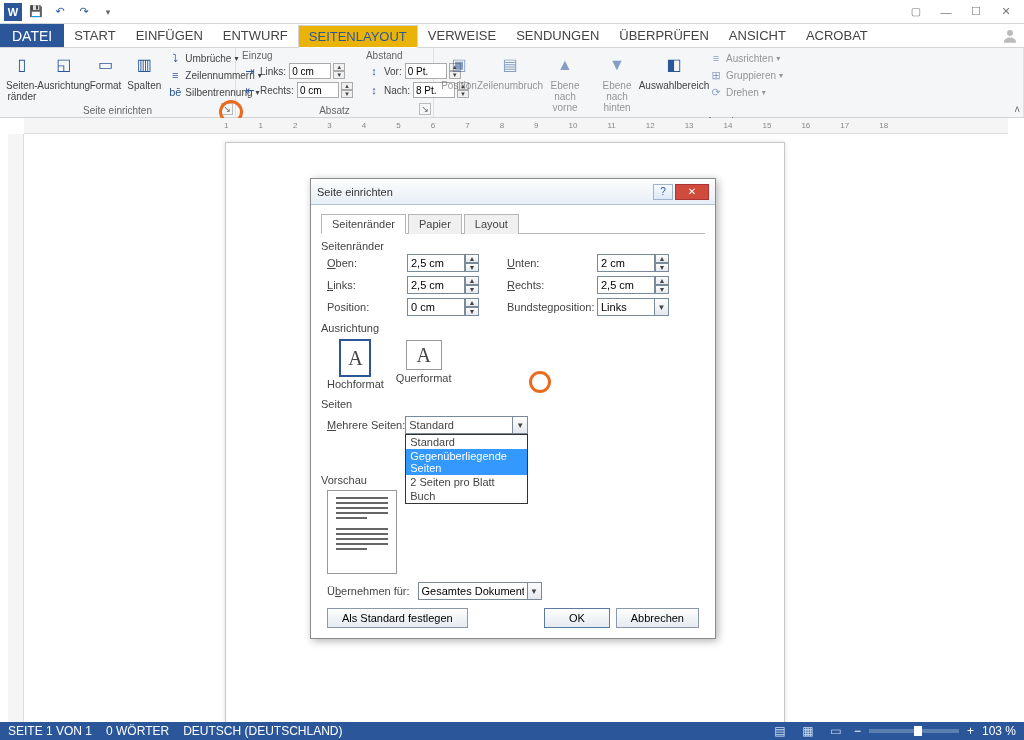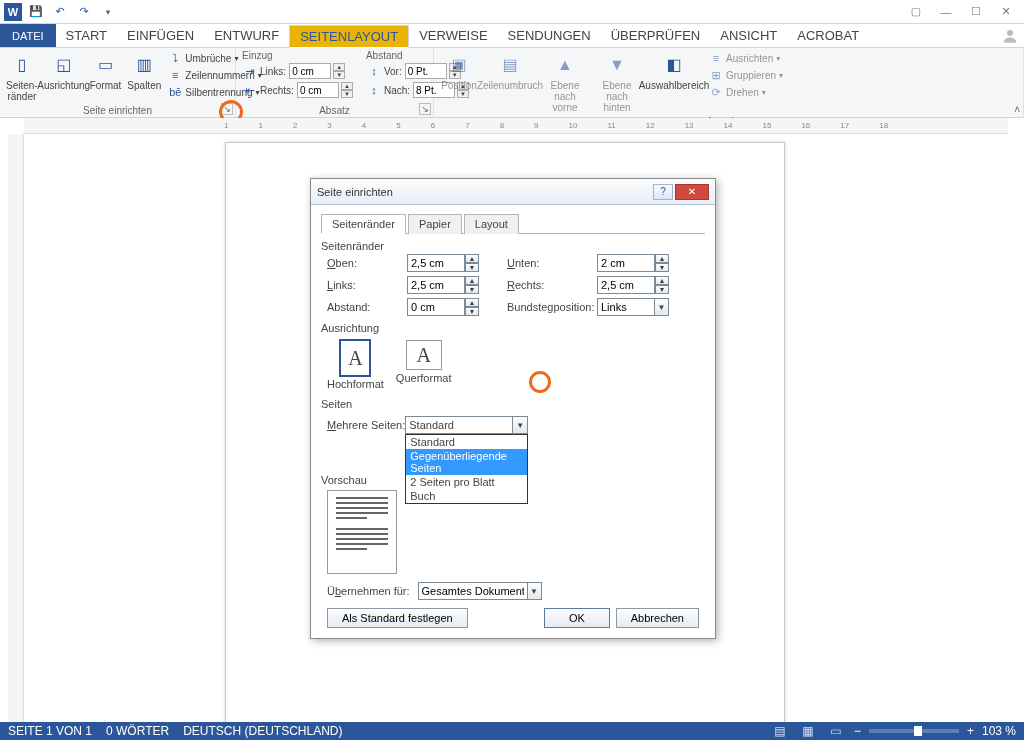--- a/index.html
+++ b/index.html
@@ -8,21 +8,21 @@
   
   .titlebar { height: 24px; background: #fff; display: flex; align-items: center; padding: 0 4px; border-bottom: 1px solid #d4d4d4;}
   .tb-left { display:flex; align-items:center; gap:4px;}
   .word-icon { width: 18px; height: 18px; background: #2b579a; color:#fff; display:flex; align-items:center; justify-content:center; font-weight:bold; font-size:11px;}
   .qat-btn { width:20px; height:20px; display:flex; align-items:center; justify-content:center; color:#2b579a;}
   .tb-right { margin-left:auto; display:flex; gap:2px;}
   .win-btn { width:28px; height:20px; display:flex; align-items:center; justify-content:center; color:#777;}
 
   
   .ribbon-tabs { height: 24px; background:#fff; display:flex; align-items:flex-end; border-bottom:1px solid #d4d4d4;}
-  .file-tab { background:#2b579a; color:#fff; padding:4px 12px; height:100%; display:flex; align-items:center; font-size:11px;}
+  .file-tab { background:#2b579a; color:#fff; padding:4px 12px; height:100%; display:flex; align-items:center; font-size:14px;}
   .tab { padding:4px 10px; color:#444; font-size:13px; height:100%; display:flex; align-items:center;}
   .tab.active { color:#2b579a; border:1px solid #d4d4d4; border-bottom:1px solid #fff; margin-bottom:-1px; background:#eab308;}
   .user-icon { margin-left:auto; width:28px; height:22px; display:flex; align-items:center; justify-content:center; color:#999;}
 
   
   .ribbon { height: 70px; background:#f5f6f7; border-bottom:1px solid #d4d4d4; display:flex; position:relative;}
   .group { display:flex; flex-direction:column; border-right:1px solid #e1e1e1; padding:2px 4px 0 4px;}
   .group-body { flex:1; display:flex; align-items:flex-start; gap:2px;}
   .group-label { text-align:center; font-size:10px; color:#666; padding:1px 0;}
   .large-btn { display:flex; flex-direction:column; align-items:center; justify-content:flex-start; width:44px; padding:2px; font-size:10px; text-align:center; line-height:1.1;}
@@ -348,21 +348,21 @@
         </div>
       <span><span class="underline-letter">R</span>echts:</span>
       <div class="dlg-spin">
           <input value="2,5 cm" style="">
           <div class="dlg-arrows">
             <div>▲</div>
             <div>▼</div>
           </div>
         </div>
 
-      <span>Abstand:</span>
+      <span>Position:</span>
       <div class="dlg-spin">
           <input value="0 cm" style="">
           <div class="dlg-arrows">
             <div>▲</div>
             <div>▼</div>
           </div>
         </div>
       <span>Bundstegposition:</span>
       <div class="dlg-select">
           <input value="Links" style="">

